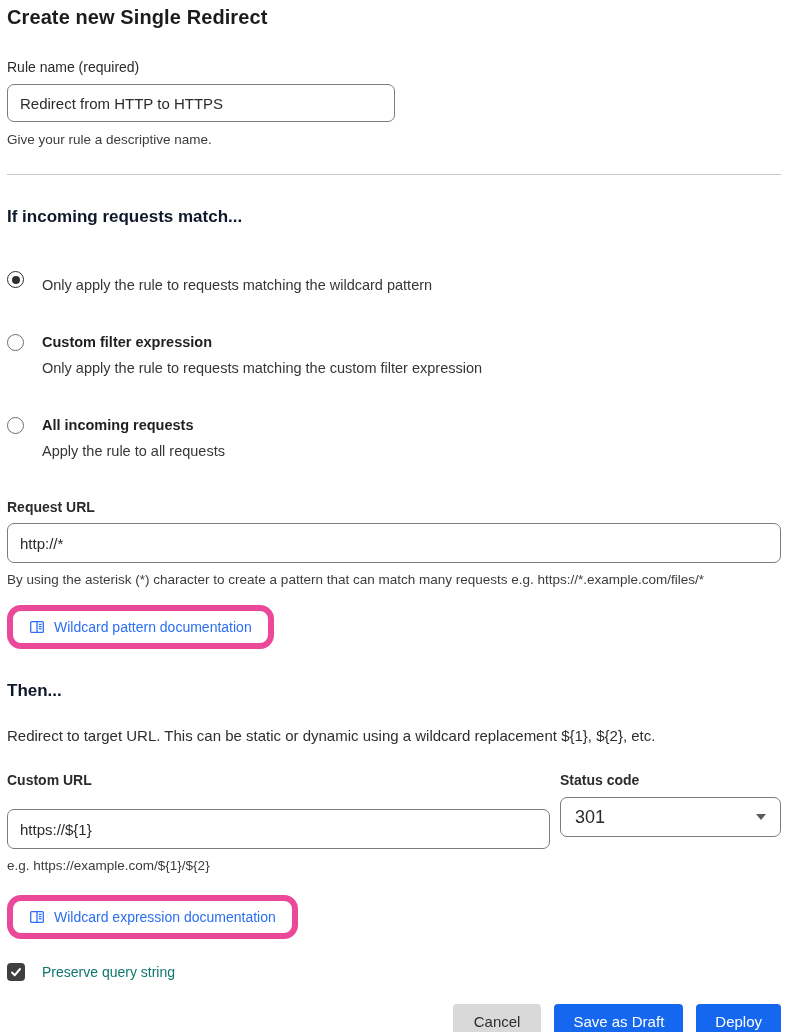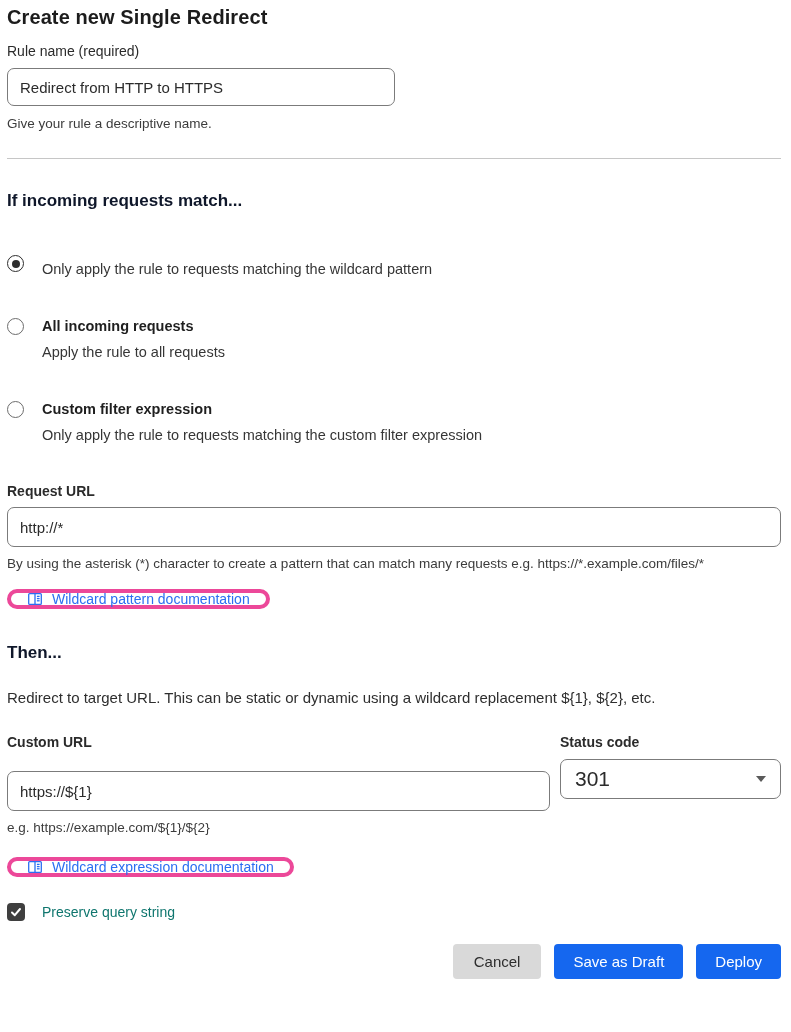--- a/index.html
+++ b/index.html
@@ -43,37 +43,37 @@
   .option-text { margin-left: 18px; }
   .option-label { font-size: 14.5px; font-weight: 700; color: #1f1f1f; line-height: 20px; }
   .option-desc { font-size: 14.5px; color: #363636; line-height: 20px; margin-top: 6px; }
 
   .request-label { margin-top: 38px; }
   .request-input { margin-top: 7px; height: 40px; }
   .request-help { margin-top: 5px; max-width: 780px; }
 
   .doc-btn {
     display: inline-flex; align-items: center; gap: 9px; margin-top: 13px;
-    height: 20px; padding: 0 16px; border: 4px solid #ec4899; border-radius: 14px;
+    height: 44px; padding: 0 16px; border: 6px solid #ec4899; border-radius: 14px;
     background: #fff; color: #2b6ff2; font-size: 14px; cursor: pointer;
     font-family: "Liberation Sans", sans-serif;
   }
   .doc-btn svg { display: block; }
 
   .then-heading { margin-top: 32px; }
   .then-desc { margin-top: 24px; font-size: 15px; color: #2e2e2e; line-height: 21px; }
 
   .target-row { display: flex; margin-top: 26px; }
   .target-col { flex: 0 0 543px; }
   .status-col { flex: 1; margin-left: 10px; }
   .target-row .text-input { margin-top: 20px; height: 40px; }
   .select {
     margin-top: 8px; height: 40px; border: 1px solid #7b7b7b; border-radius: 7px;
     padding: 0 14px; display: flex; align-items: center; justify-content: space-between;
-    font-size: 21px; color: #2b2b2b; cursor: pointer; background: #fff;
+    font-size: 18px; color: #2b2b2b; cursor: pointer; background: #fff;
   }
   .caret { width: 0; height: 0; border-left: 5px solid transparent; border-right: 5px solid transparent; border-top: 6px solid #5a5a5a; }
 
   .target-help { margin-top: 5px; }
   .doc-btn2 { margin-top: 17px; }
 
   .checkbox-row { display: flex; align-items: center; margin-top: 24px; }
   .checkbox {
     width: 18px; height: 18px; background: #3f3f3f; border-radius: 4px;
     display: flex; align-items: center; justify-content: center; cursor: pointer; flex: 0 0 18px;
@@ -88,49 +88,49 @@
   .btn-cancel { background: #d9d9d9; color: #2d2d2d; padding: 0 21px; }
   .btn-primary { background: #1567ef; color: #ffffff; padding: 0 19px; }
 </style>
 </head>
 <body>
 
 <div class="page">
 
   <h1 class="page-title">Create new Single Redirect</h1>
 
-  <div style="margin-top:14px">
+  <div style="margin-top:30px">
     <div class="field-label">Rule name (required)</div>
     <input class="text-input rule-name-input" type="text" value="Redirect from HTTP to HTTPS" style="">
     <div class="help-text" style="margin-top:6px">Give your rule a descriptive name.</div>
   </div>
 
   <hr class="divider">
 
   <h2 class="section-heading" style="margin-top:32px">If incoming requests match...</h2>
 
   <div class="options">
     <div class="option selected">
       <span class="radio"></span>
       <span class="option-text">
         <span class="option-desc" style="display:block">Only apply the rule to requests matching the wildcard pattern</span>
       </span>
     </div>
     <div class="option">
       <span class="radio"></span>
       <span class="option-text">
-        <span class="option-label" style="display:block">All incoming requests</span>
-        <span class="option-desc" style="display:block">Apply the rule to all requests</span>
+        <span class="option-label" style="display:block">Custom filter expression</span>
+        <span class="option-desc" style="display:block">Only apply the rule to requests matching the custom filter expression</span>
       </span>
     </div>
     <div class="option">
       <span class="radio"></span>
       <span class="option-text">
-        <span class="option-label" style="display:block">Custom filter expression</span>
-        <span class="option-desc" style="display:block">Only apply the rule to requests matching the custom filter expression</span>
+        <span class="option-label" style="display:block">All incoming requests</span>
+        <span class="option-desc" style="display:block">Apply the rule to all requests</span>
       </span>
     </div>
   </div>
 
   <div class="field-label bold request-label">Request URL</div>
   <input class="text-input request-input" type="text" value="http://*" style="">
   <div class="help-text request-help">By using the asterisk (*) character to create a pattern that can match many requests e.g. https://*.example.com/files/*</div>
 
   <button class="doc-btn">
     <span style="display:flex">

